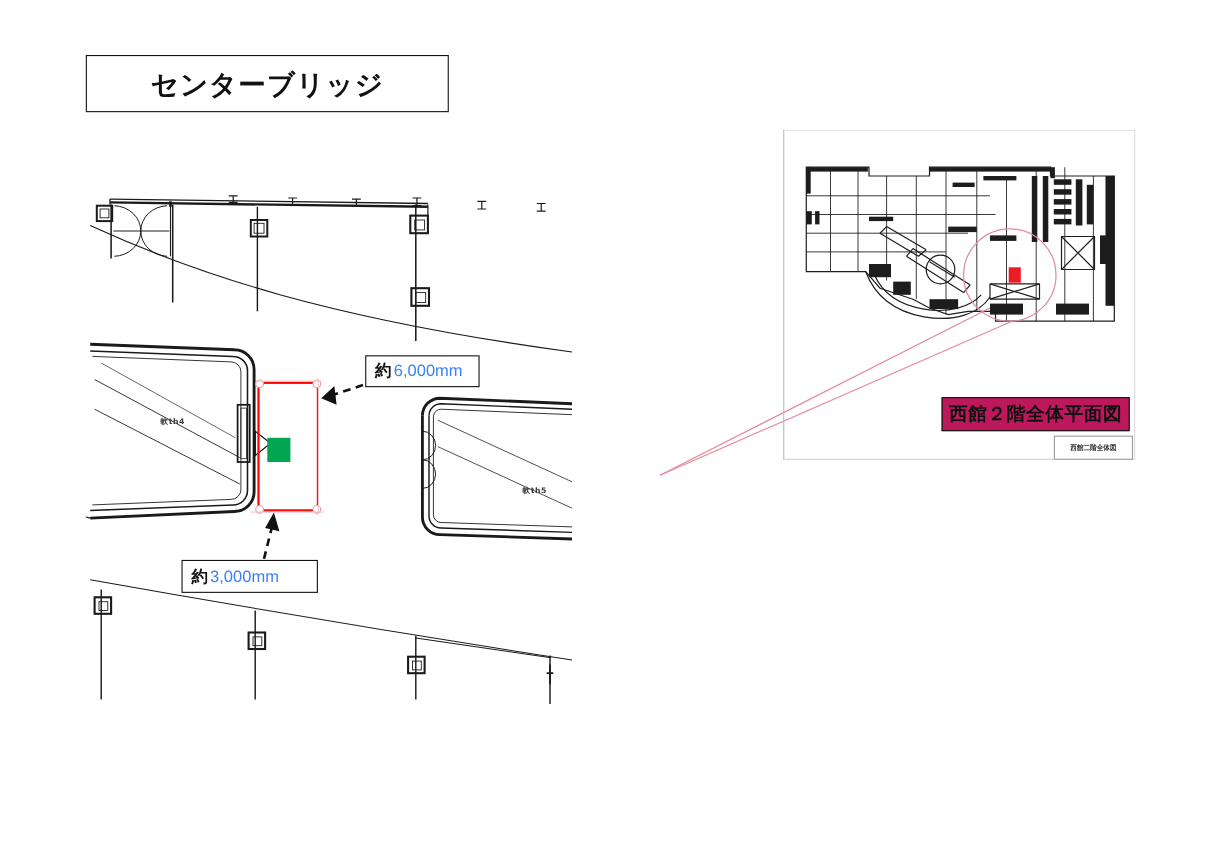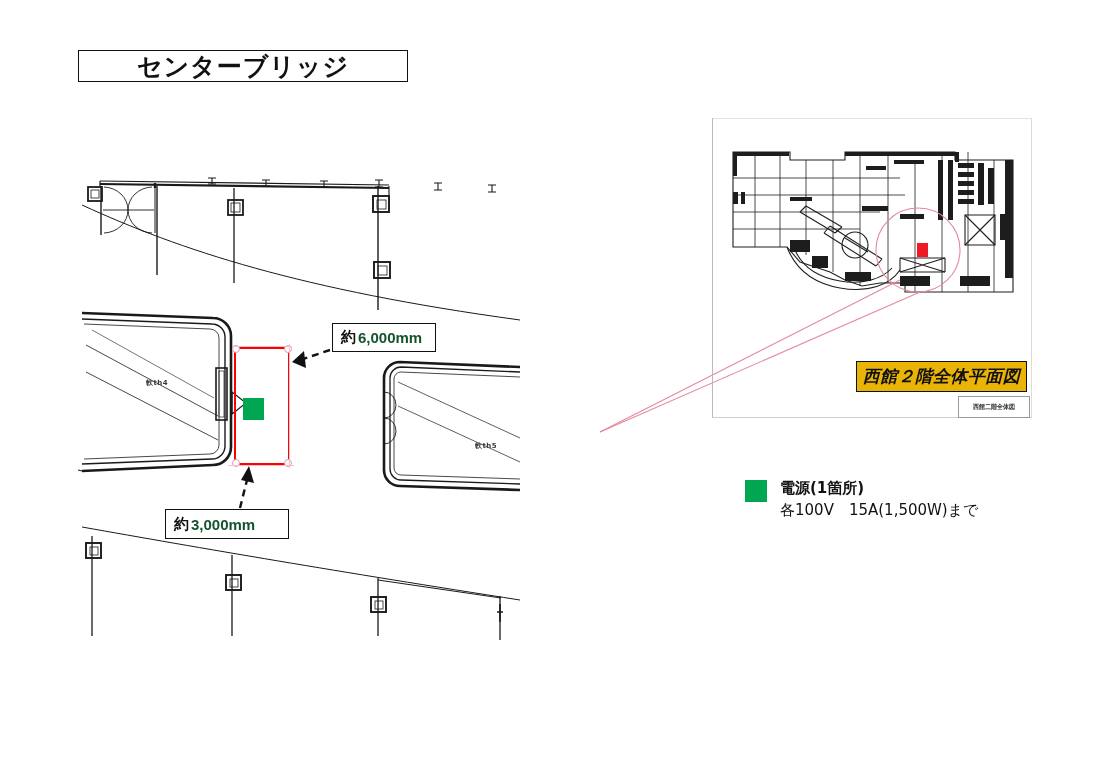--- a/index.html
+++ b/index.html
@@ -8,49 +8,49 @@
     width:1106px;height:766px;
     background:#ffffff;
     font-family:"Liberation Sans","DejaVu Sans",sans-serif;
     overflow:hidden;
     position:relative;
   }
   .page{position:absolute;inset:0;}
 
   
   .title-box{
-    position:absolute;left:78px;top:50px;width:330px;height:32px;
+    position:absolute;left:78px;top:50px;width:330px;height:52px;
     border:1.6px solid #111;background:#fff;
     display:flex;align-items:center;justify-content:center;
     box-sizing:border-box;
   }
   .title-box .title-text{
     font-size:25px;font-weight:700;color:#111;letter-spacing:1px;
     font-family:"DejaVu Sans","Liberation Sans",sans-serif;
   }
 
   
   .callout{
     position:absolute;background:#fff;border:1.4px solid #111;
     box-sizing:border-box;display:flex;align-items:center;
     padding:0 8px;white-space:nowrap;
   }
   .callout .jp{font-size:15px;font-weight:700;color:#111;
     font-family:"DejaVu Sans","Liberation Sans",sans-serif;}
-  .callout .num{font-size:15px;font-weight:700;color:#14532d;margin-left:2px;
+  .callout .num{font-size:15px;font-weight:400;color:#3b82f6;margin-left:2px;
     font-family:"Liberation Sans",sans-serif;}
 
   #callout-6000{left:332px;top:323px;width:104px;height:29px;}
   #callout-3000{left:165px;top:509px;width:124px;height:30px;}
 
   
   .inset-title{
     position:absolute;left:856px;top:361px;width:171px;height:31px;
-    border:1.6px solid #111;background:#eab308;box-sizing:border-box;
-    display:flex;align-items:center;justify-content:center;font-style:italic;
+    border:1.6px solid #111;background:#be185d;box-sizing:border-box;
+    display:flex;align-items:center;justify-content:center;
   }
   .inset-title span{font-size:17px;font-weight:700;color:#111;letter-spacing:0.5px;
     font-family:"DejaVu Sans","Liberation Sans",sans-serif;}
 
   
   .inset-stamp{
     position:absolute;left:958px;top:396px;width:72px;height:22px;
     border:1px solid #9a9a9a;background:#fff;box-sizing:border-box;
     display:flex;align-items:center;justify-content:center;
   }
@@ -320,21 +320,14 @@
   </div>
 
   <div class="inset-title">
     <span>西館２階全体平面図</span>
   </div>
 
   <div class="inset-stamp">
     <span>西館二階全体図</span>
   </div>
 
-  <div class="legend">
-    <div class="legend-swatch"></div>
-    <div class="legend-lines">
-      <div class="l1">電源(1箇所)</div>
-      <div class="l2">各100V　15A(1,500W)まで</div>
-    </div>
-  </div>
 
 </div>
 
 </body></html>

